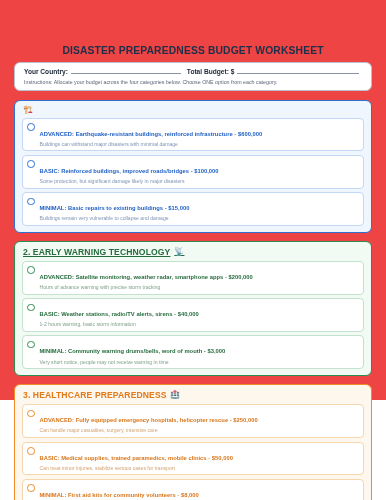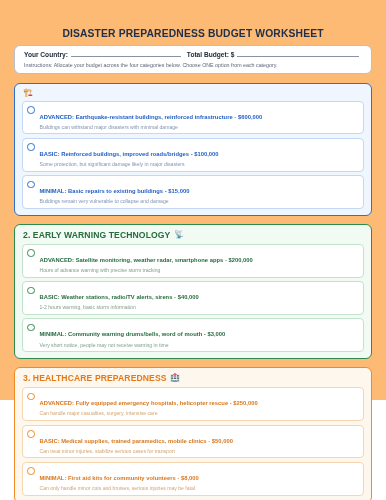--- a/index.html
+++ b/index.html
@@ -12,22 +12,22 @@
     height: 500px;
     overflow: hidden;
     font-family: "Liberation Sans", sans-serif;
     color: #222c3c;
     -webkit-font-smoothing: antialiased;
   }
   .page {
     width: 386px;
     height: 400px;
     box-sizing: border-box;
-    padding: 22px 14px 10px 14px;
-    background: #fdba74;
+    padding: 39px 14px 10px 14px;
+    background: #ef4444;
     position: relative;
   }
 
   
   .worksheet-title {
     text-align: center;
     font-size: 10.3px;
     font-weight: bold;
     letter-spacing: 0.15px;
     color: #20304a;
@@ -126,21 +126,21 @@
   
   .sec-1 { border-color: #2f6fd0; background: #f0f6fe; }
   .sec-1 .section-title { color: #1f5fc4; }
   .sec-1 .option { border-color: #c2d8f4; }
   .sec-1 .radio { border-color: #2f6fd0; }
   .sec-1 .opt-main { color: #1f5fc4; }
   .sec-1 .opt-sub { color: #7f93b2; }
 
   
   .sec-2 { border-color: #2e8b4f; background: #f2faf4; }
-  .sec-2 .section-title { color: #256b3d; }
+  .sec-2 .section-title { color: #256b3d; text-decoration: underline; }
   .sec-2 .option { border-color: #c3e2cd; }
   .sec-2 .radio { border-color: #2e8b4f; }
   .sec-2 .opt-main { color: #256b3d; }
   .sec-2 .opt-sub { color: #7fa08a; }
 
   
   .sec-3 { border-color: #f08a24; background: #fef7ed; }
   .sec-3 .section-title { color: #e2791a; }
   .sec-3 .option { border-color: #f6d6af; }
   .sec-3 .radio { border-color: #f08a24; }

